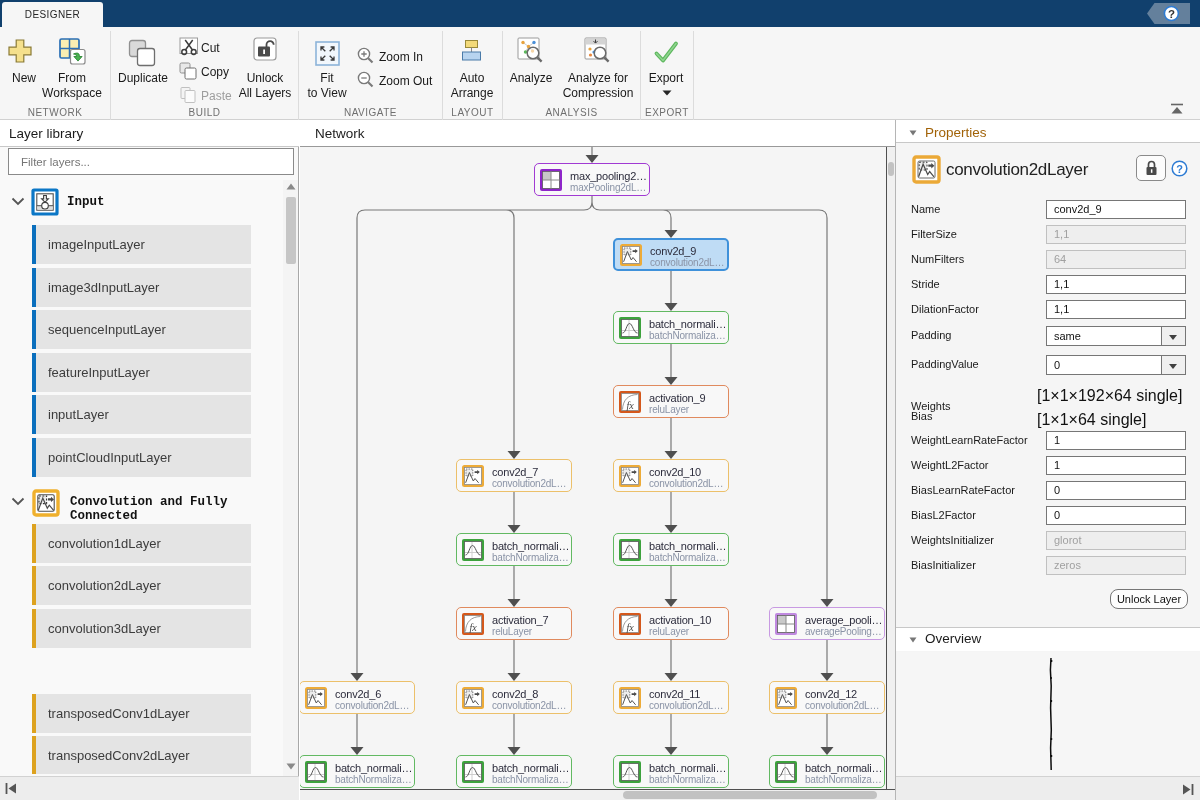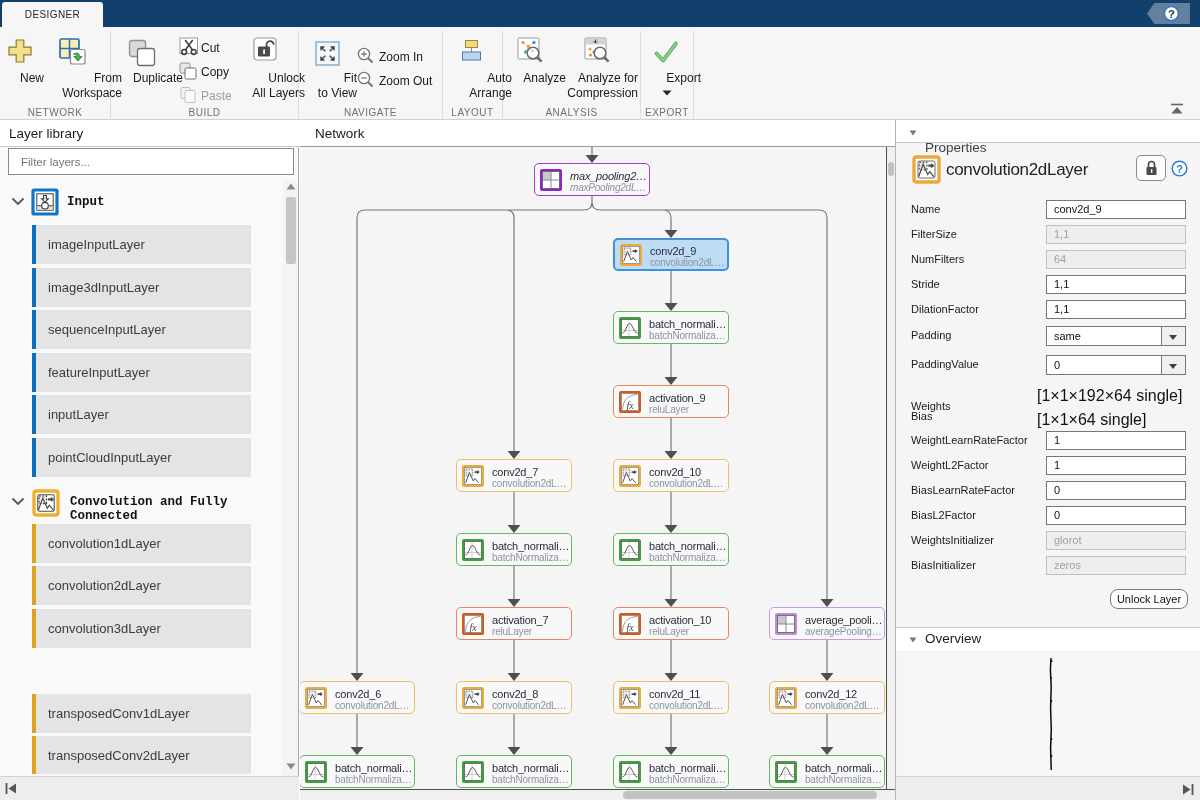--- a/index.html
+++ b/index.html
@@ -8,21 +8,21 @@
   .abs { position:absolute; }
 
   
   #banner { position:absolute; left:0; top:0; width:1200px; height:27px; background:#11406d; }
   #tab { position:absolute; left:2px; top:2px; width:101px; height:25px; background:#f6f6f6; border-radius:3px 3px 0 0; color:#262626; font-size:10px; letter-spacing:0.4px; text-align:center; line-height:26px; }
 
   
   #toolbar { position:absolute; left:0; top:27px; width:1200px; height:93px; background:#f6f6f6; border-bottom:1px solid #d1d1d1; }
   .sep { position:absolute; top:4px; width:1px; height:90px; background:#dcdcdc; }
   .seclbl { position:absolute; top:80px; height:13px; font-size:10px; letter-spacing:0.5px; color:#6f6f6f; text-align:center; }
-  .btnlbl { position:absolute; font-size:12px; color:#1a1a1a; text-align:right; line-height:14.5px; white-space:pre-line; }
+  .btnlbl { position:absolute; font-size:12px; color:#1a1a1a; text-align:center; line-height:14.5px; white-space:pre-line; }
   .minilbl { position:absolute; font-size:12px; color:#1a1a1a; }
   .graylbl { color:#9d9d9d; }
 
   
   .phead { position:absolute; background:#fff; border-bottom:1px solid #c8c8c8; font-size:13.5px; color:#1c1c1c; }
   #leftpanel { position:absolute; left:0; top:120px; width:299px; height:680px; background:#f9f9f9; border-right:1px solid #a8a8a8; }
   .item { position:absolute; left:32px; width:219px; height:39px; background:#e4e4e4; font-size:13px; color:#3c3c3c; line-height:39px; padding-left:12px; }
   .item.blue { border-left:4px solid #0b6fbd; }
   .item.amber { border-left:4px solid #dda21f; }
   .sechdr { position:absolute; font-weight:bold; font-size:12.5px; color:#111;font-family:Liberation Mono, monospace; }
@@ -31,21 +31,21 @@
   #canvas { position:absolute; left:300px; top:147px; width:587px; height:642px; background:#f5f5f5; overflow:hidden; }
   #canvas-head { position:absolute; left:300px; top:120px; width:595px; height:27px; background:#fff; border-bottom:1px solid #999; }
   .node { position:absolute; width:116px; height:33px; border-radius:5px; background:#f8f8f8; border:1px solid; display:flex; align-items:center; overflow:hidden; }
   .node .nic { margin-left:4px; flex:0 0 auto; }
   .node .ntxt { margin-left:7px; margin-top:4px; line-height:12px; }
   .node .n1 { font-size:11px; letter-spacing:-0.2px; color:#2c2c3c; white-space:nowrap; }
   .node .n2 { font-size:10px; letter-spacing:-0.2px; color:#8a93a6; white-space:nowrap; }
   .b-conv { border-color:#ecc06a; }
   .b-bn   { border-color:#62b962; }
   .b-act  { border-color:#e08a5e; }
-  .b-mp   { border-color:#a13ad3;font-style:italic; }
+  .b-mp   { border-color:#a13ad3; }
   .b-ap   { border-color:#c89ae2; }
   .sel { background:#bfdcf5; border:2px solid #3f91da; }
 
   
   .track { position:absolute; background:#f0f0f0; }
   .thumb { position:absolute; background:#c2c2c2; border-radius:4px; }
 
   
   #rightpanel { position:absolute; left:895px; top:120px; width:305px; height:680px; background:#f5f5f5; border-left:1px solid #b5b5b5; }
   .plabel { position:absolute; left:15px; font-size:11px; color:#1a1a1a; }
@@ -527,21 +527,21 @@
 <div class="track" style="left:887px;top:147px;width:8px;height:642px"></div>
 <div class="thumb" style="left:888px;top:162px;width:6px;height:14px"></div>
 <div class="track" style="left:300px;top:789px;width:595px;height:11px;border-top:1px solid #4f4f4f"></div>
 <div class="thumb" style="left:623px;top:791px;width:254px;height:8px"></div>
 
 <div id="rightpanel">
   <div style="position:absolute;left:0;top:0;width:305px;height:23px;background:#fff;border-bottom:1px solid #c8c8c8"></div>
   <svg class="abs" style="left:13px;top:10px" width="8" height="6">
       <path d="M0.5 0.5 h7 l-3.5 5 z" fill="#777"></path>
     </svg>
-  <div style="position:absolute;left:29px;top:20px;font-size:13.5px;color:#404040">Properties</div>
+  <div style="position:absolute;left:29px;top:5px;font-size:13.5px;color:#a16207">Properties</div>
 
   <svg class="abs" style="left:16px;top:35px" width="29" height="29" viewBox="0 0 29 29">
     <rect x="2" y="2" width="25" height="25" rx="2" fill="#fff" stroke="#eba937" stroke-width="3.4"></rect>
     <rect x="6" y="6" width="17" height="17" rx="1.5" fill="#fff" stroke="#6a6a6a" stroke-width="1"></rect>
     <rect x="7.2" y="7.2" width="7.8" height="7.8" fill="#ebebeb" stroke="#3a3a3a" stroke-width="1" stroke-dasharray="1.9 1.5"></rect>
     <path d="M6.6 21.8 L11.1 9.2 L15.7 19.6 L17.7 16.5 L22 21.8" fill="none" stroke="#4a4a4a" stroke-width="1.2"></path>
     <path d="M16.3 9.6 h3 v-1.6 l3.1 2.7 -3.1 2.7 v-1.6 h-3 z" fill="#4a4a4a"></path>
   </svg>
   <div style="position:absolute;left:50px;top:40px;font-size:17px;letter-spacing:-0.3px;color:#222">convolution2dLayer</div>
   <div style="position:absolute;left:240px;top:35px;width:30px;height:26px;border:1px solid #8a8a8a;border-radius:5px;background:#fcfcfc"></div>

